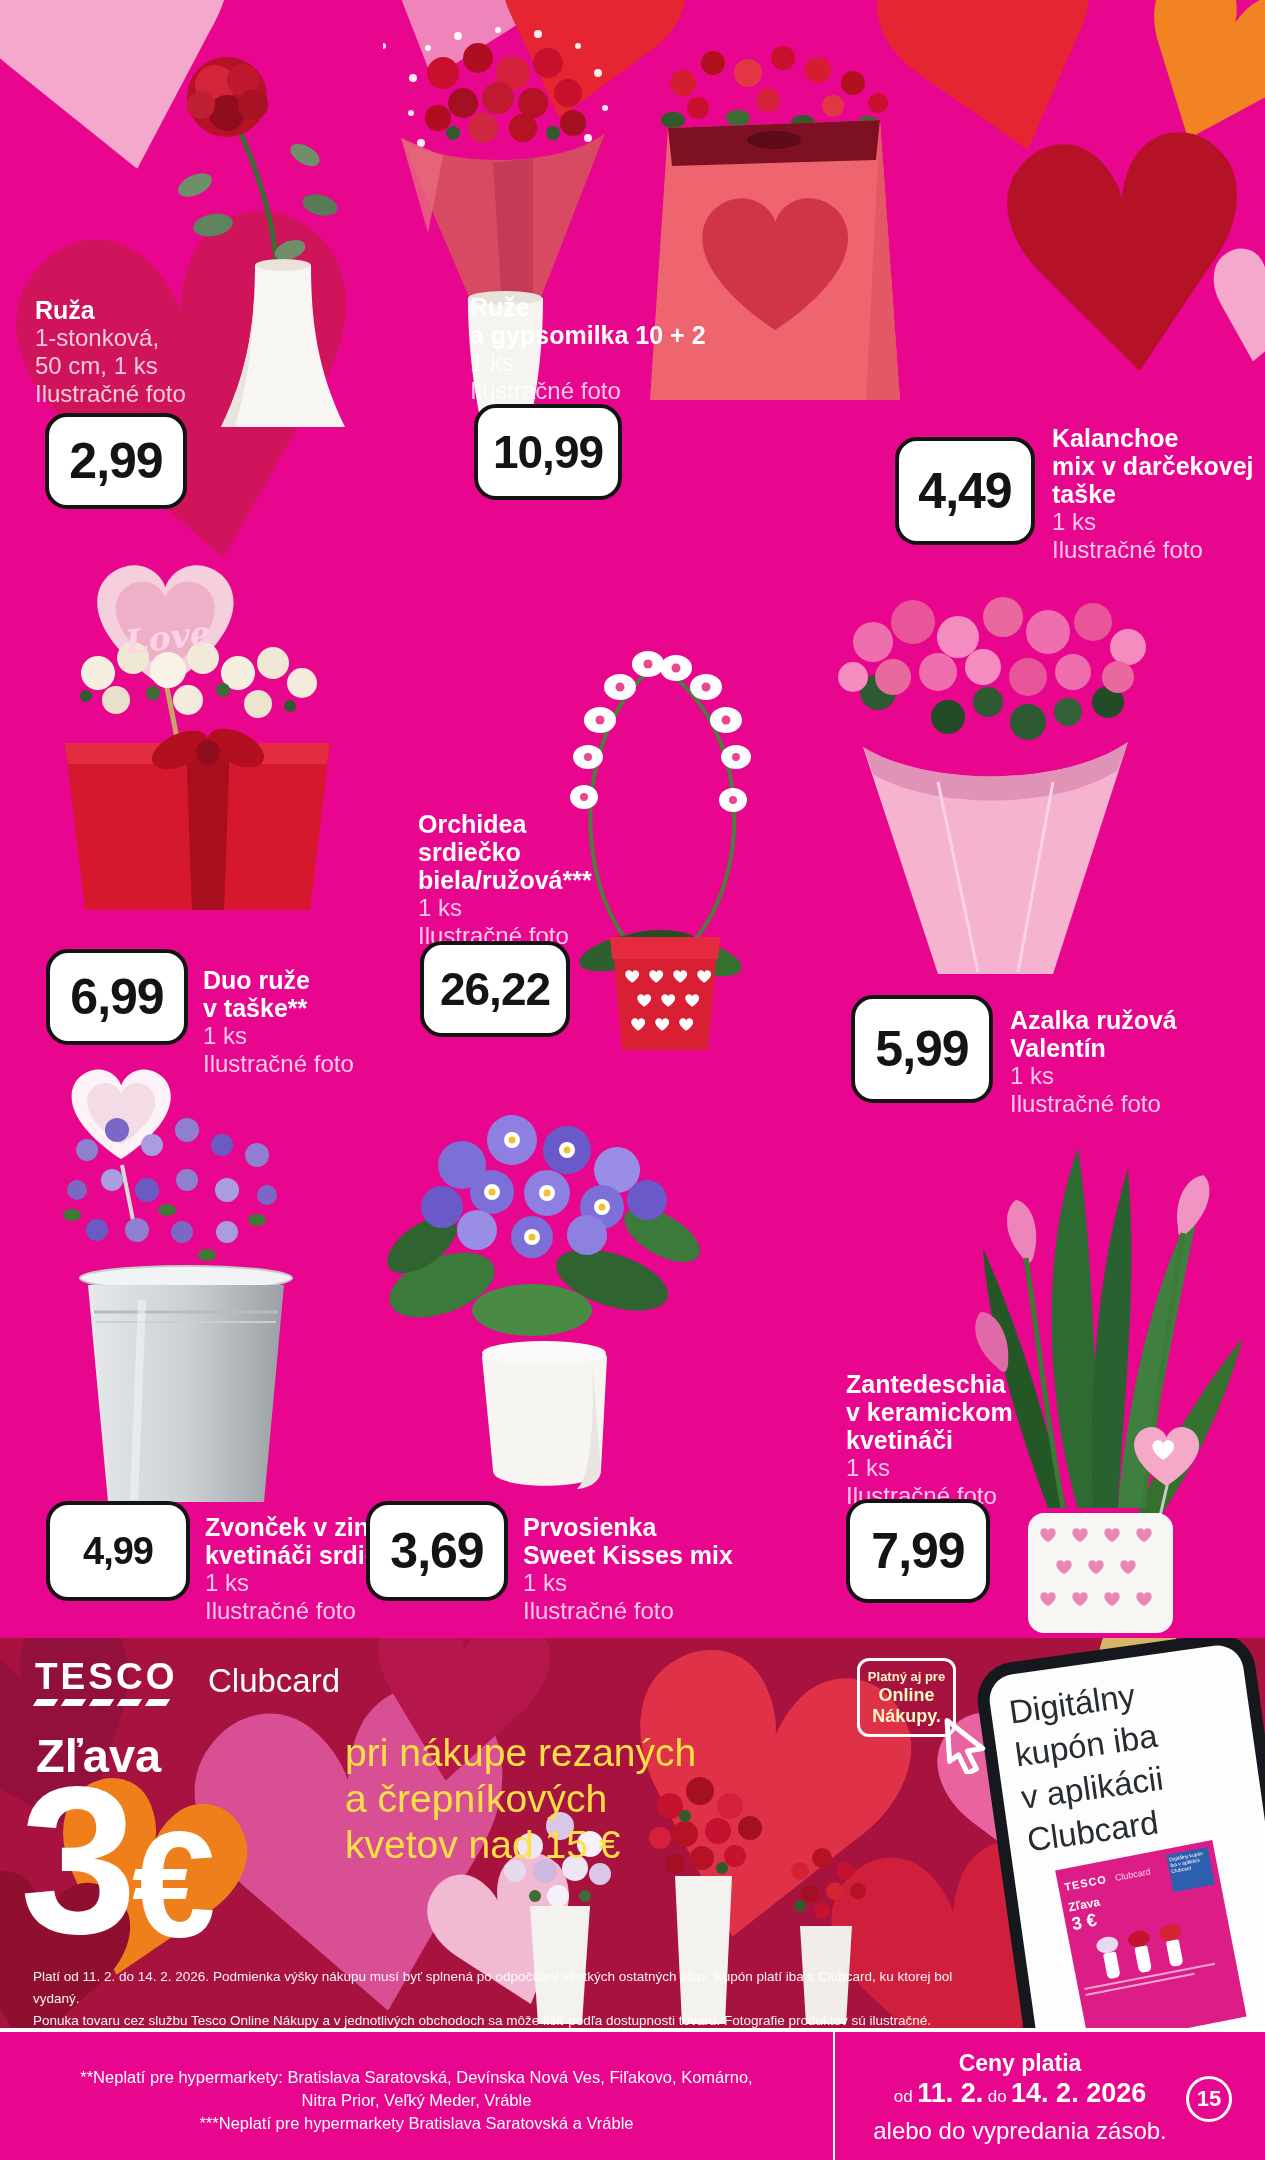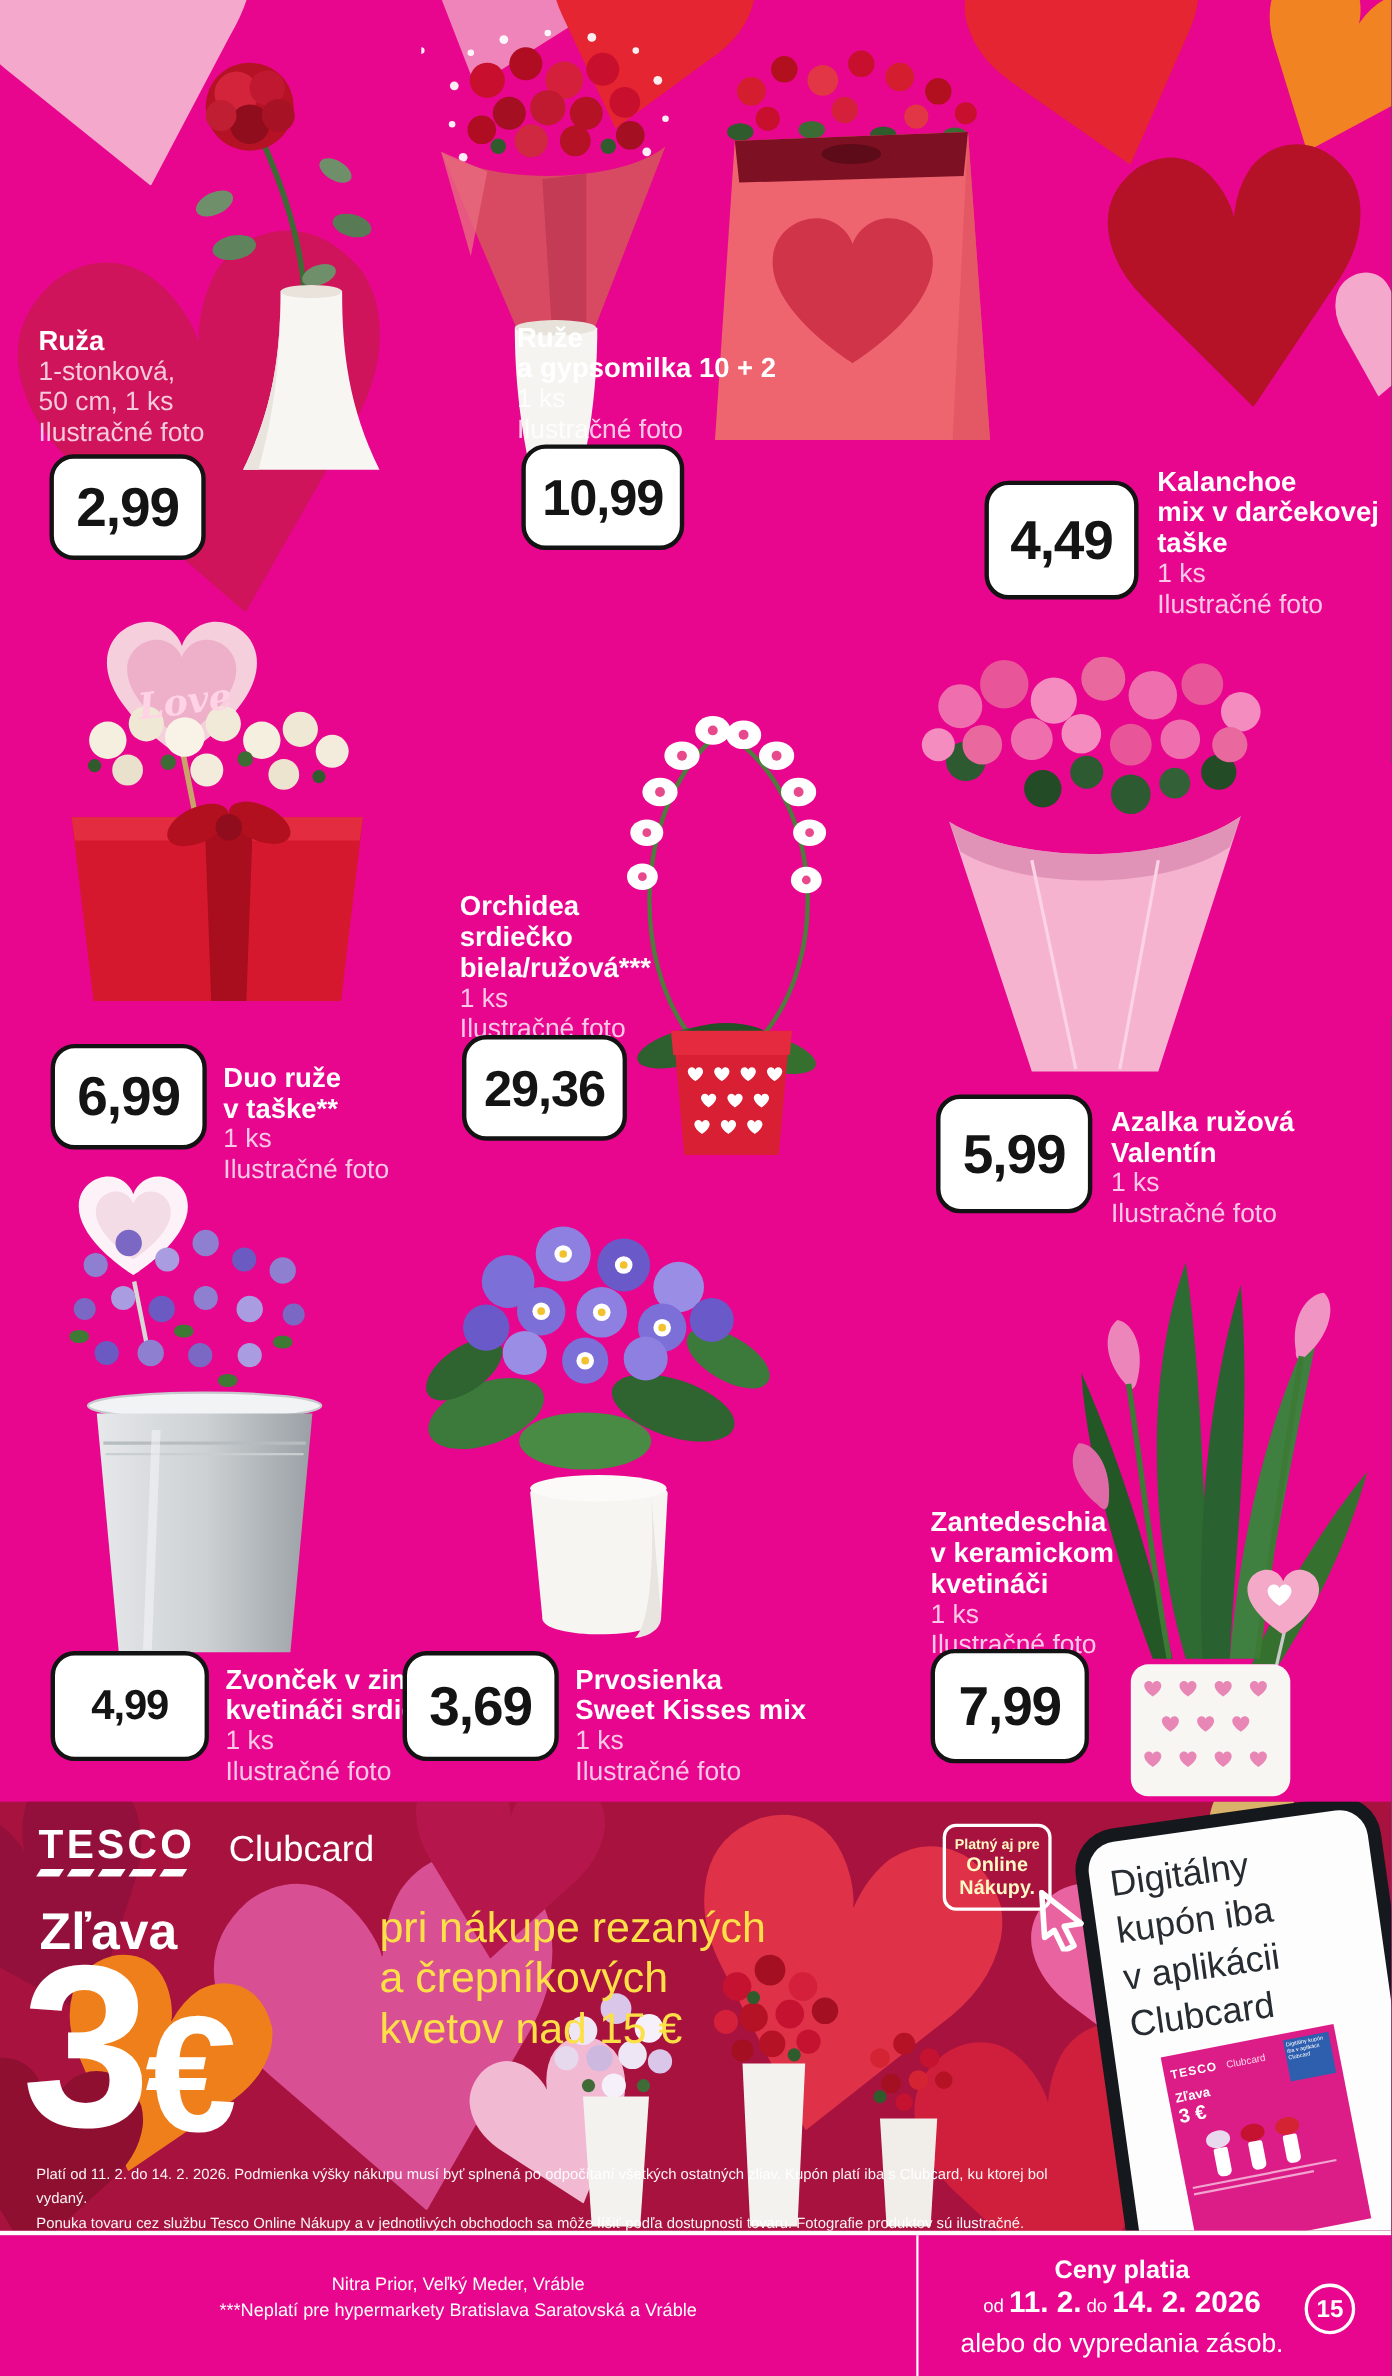--- a/index.html
+++ b/index.html
@@ -282,21 +282,21 @@
       </g>
     </svg>
     <div class="pinfo" style="left:418px;top:810px">
       <div class="pname">Orchidea</div>
       <div class="pname">srdiečko</div>
       <div class="pname">biela/ružová***</div>
       <div class="pdet">1 ks</div>
       <div class="pdet">Ilustračné foto</div>
     </div>
     <div class="price" style="left:420px;top:941px;width:150px;height:96px;font-size:46px">
-      <span>29,36</span>
+      <span>26,22</span>
     </div>
   </section>
 
   <section>
     <svg class="photo" style="left:818px;top:582px" width="355" height="400" viewBox="0 0 355 400">
       <circle cx="60" cy="110" r="18" fill="#2d5a30"></circle>
         <circle cx="130" cy="135" r="17" fill="#234b26"></circle>
       <circle cx="210" cy="140" r="18" fill="#2d5a30"></circle>
         <circle cx="290" cy="120" r="16" fill="#234b26"></circle>
       <circle cx="170" cy="120" r="15" fill="#2d5a30"></circle>
@@ -587,20 +587,21 @@
     </div>
 
     <div class="bz" id="fineprint">
       <div>Platí od 11. 2. do 14. 2. 2026. Podmienka výšky nákupu musí byť splnená po odpočítaní všetkých ostatných zliav. Kupón platí iba s Clubcard, ku ktorej bol vydaný.</div>
       <div>Ponuka tovaru cez službu Tesco Online Nákupy a v jednotlivých obchodoch sa môže líšiť podľa dostupnosti tovaru. Fotografie produktov sú ilustračné.</div>
     </div>
   </div>
 
   <div id="footer">
     <div id="footer-notes">
+      <div>**Neplatí pre hypermarkety: Bratislava Saratovská, Devínska Nová Ves, Fiľakovo, Komárno,</div>
       <div>Nitra Prior, Veľký Meder, Vráble</div>
       <div>***Neplatí pre hypermarkety Bratislava Saratovská a Vráble</div>
     </div>
     <div id="footer-divider"></div>
     <div id="validity">
       <div id="validity-title">Ceny platia</div>
       <div id="validity-date">
         <span class="vd-label">od</span>
         <span class="vd-date">11. 2.</span>
         <span class="vd-label">do</span>

